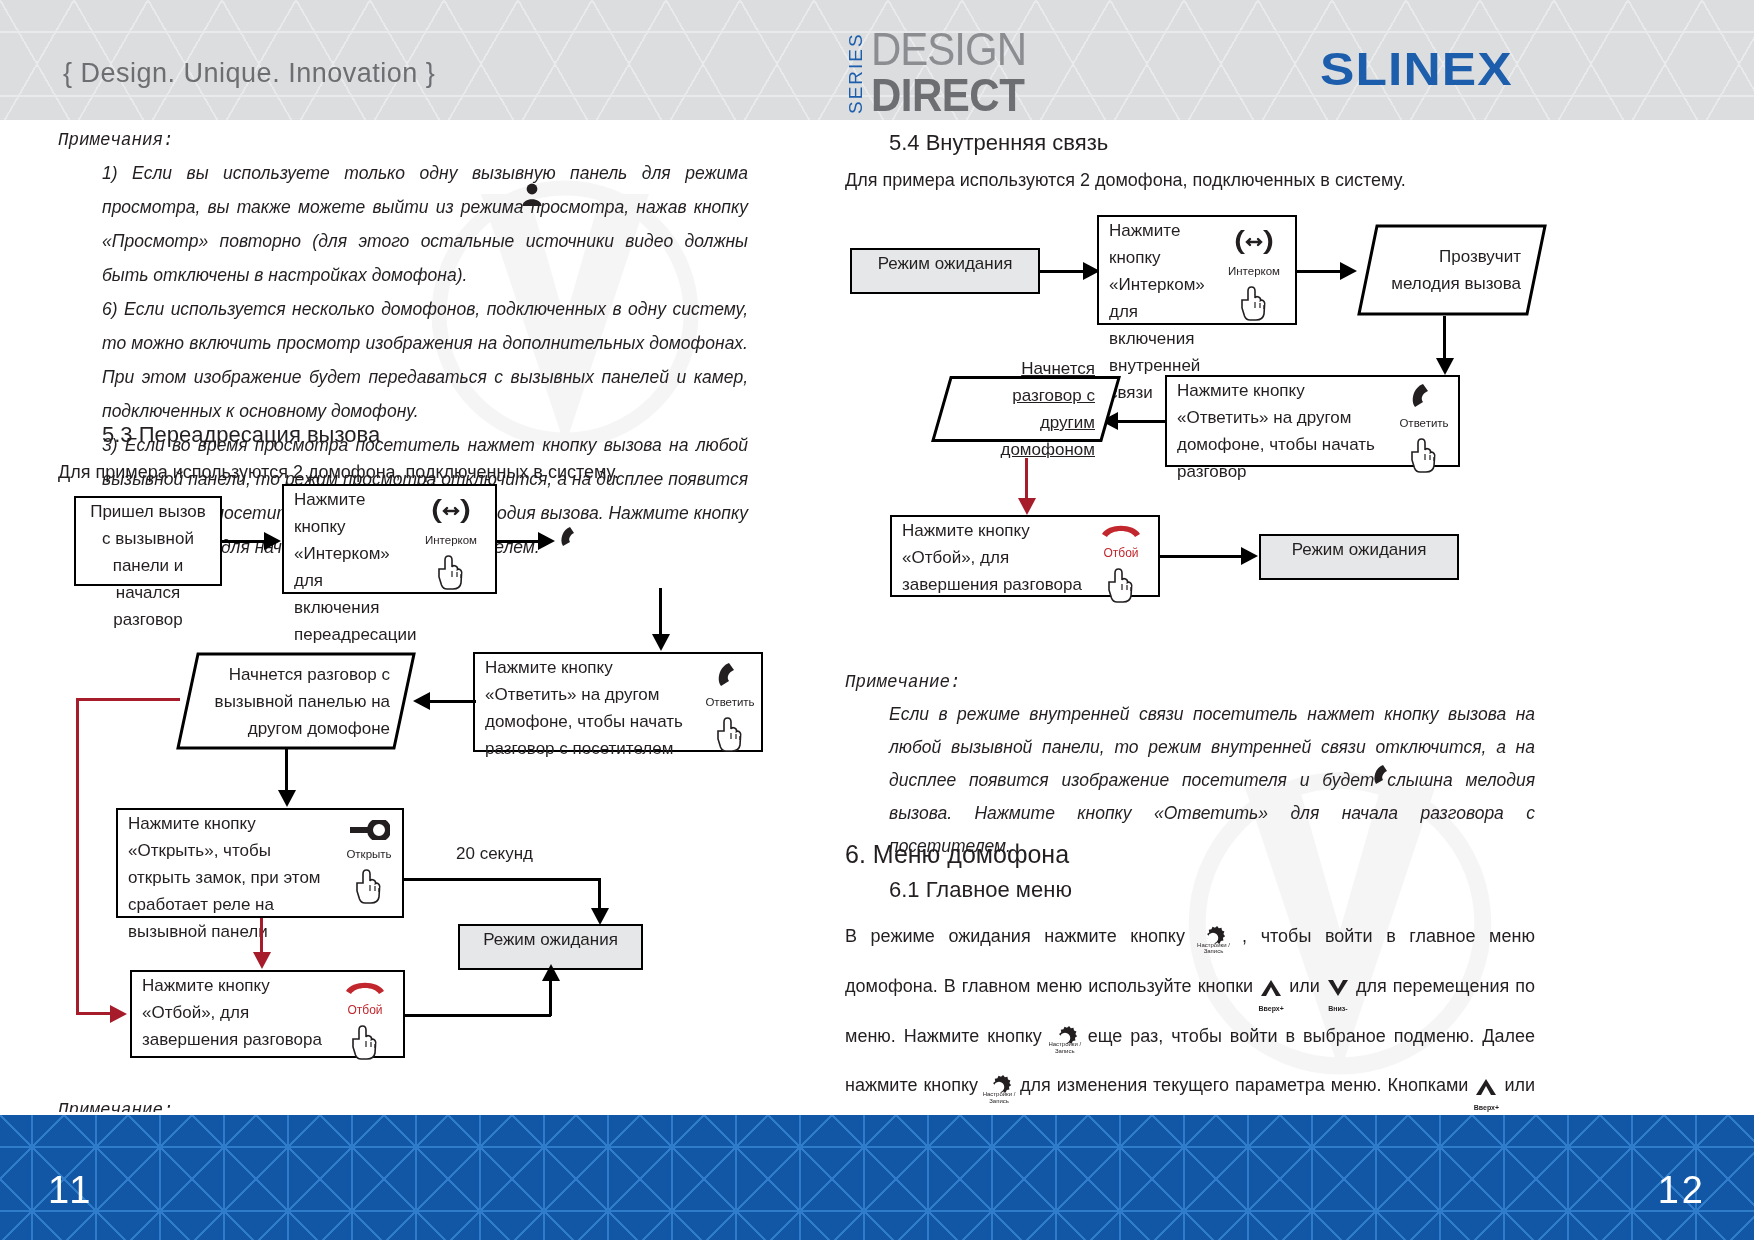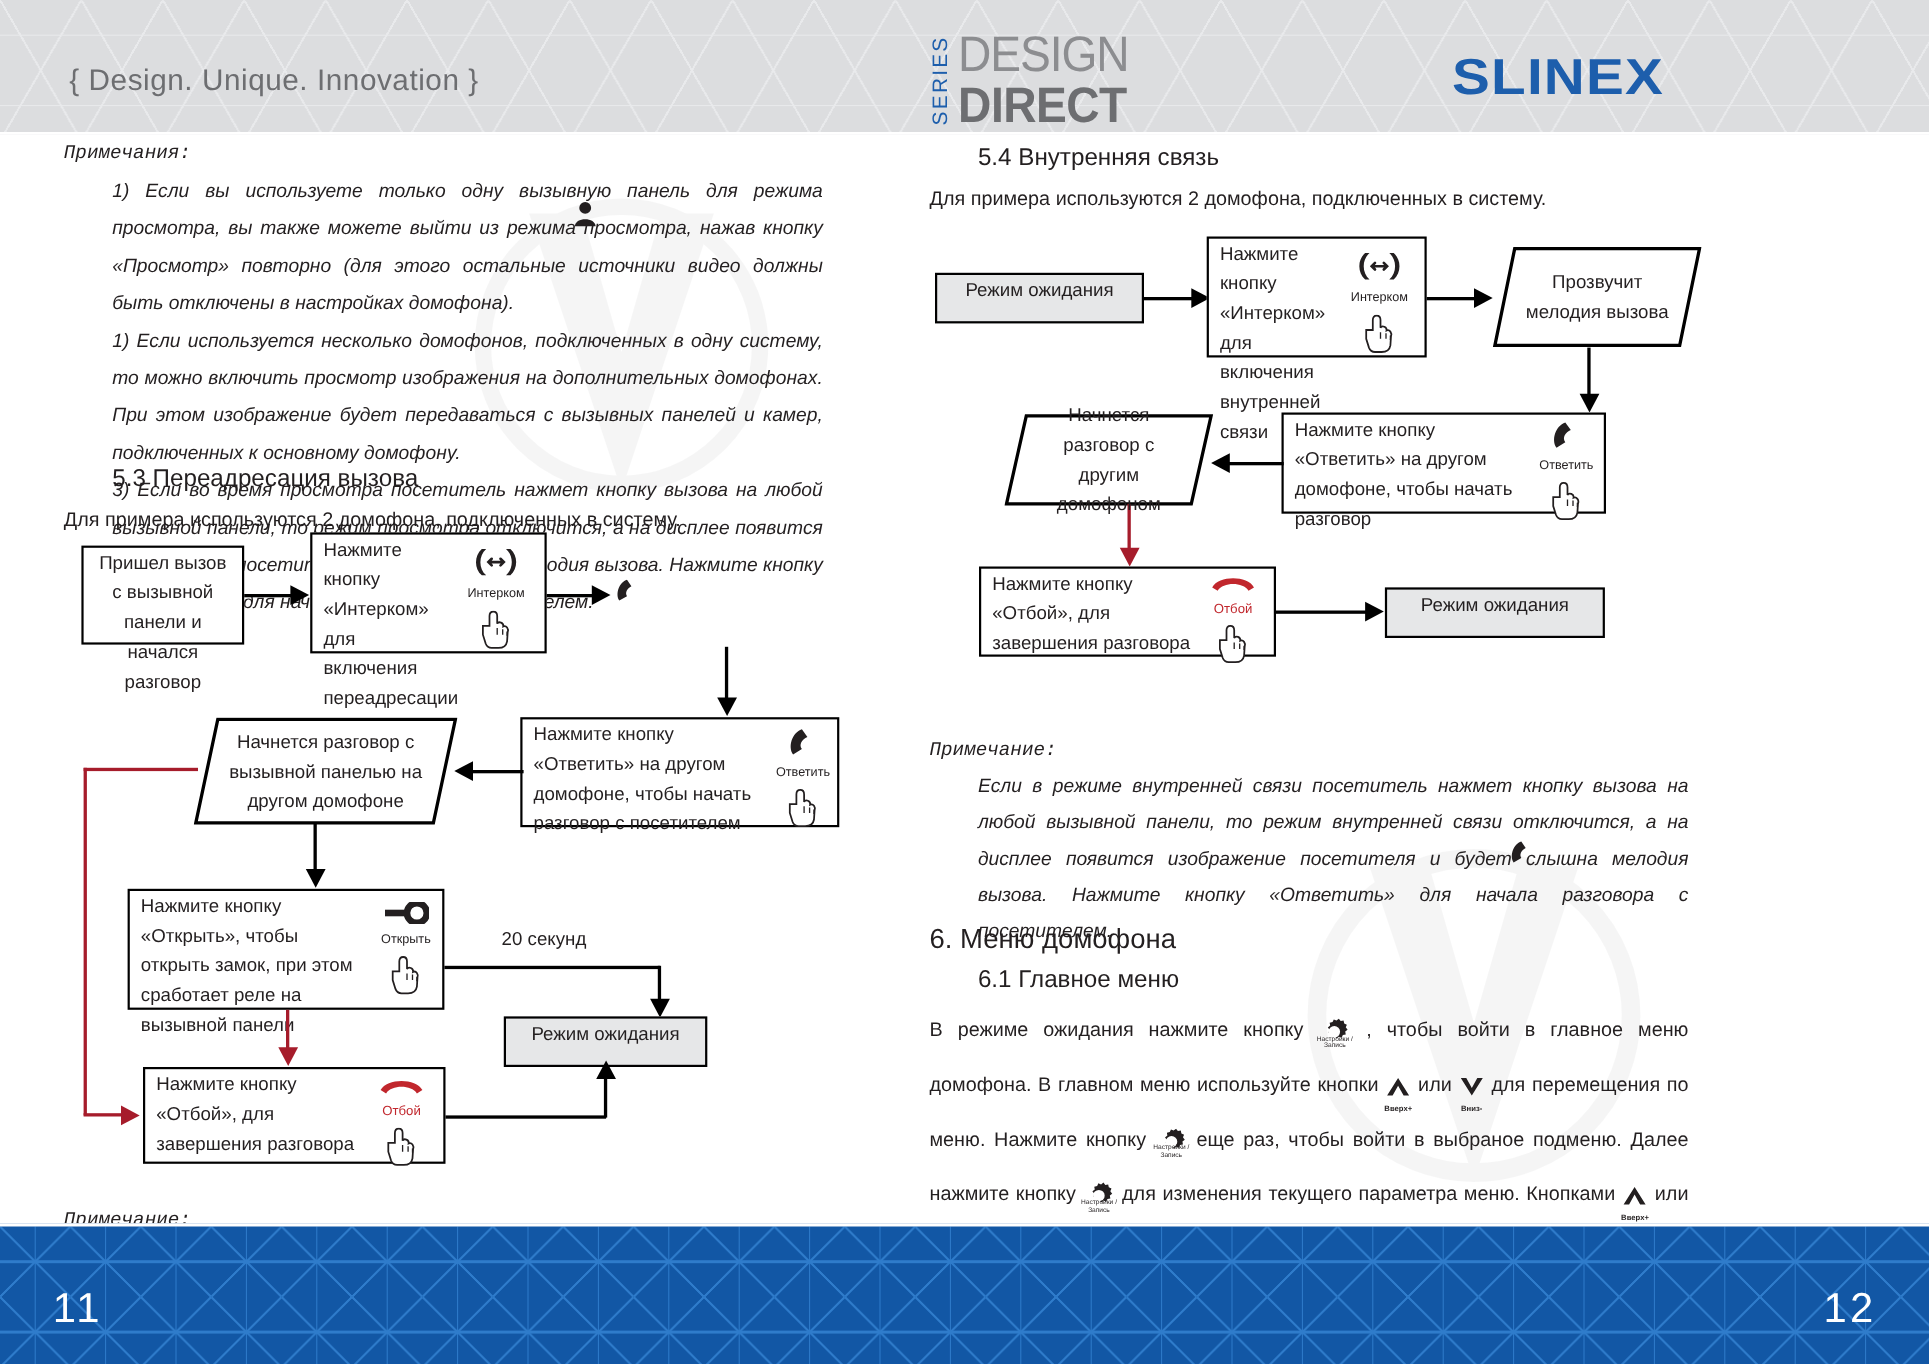--- a/index.html
+++ b/index.html
@@ -130,21 +130,21 @@
   .fbox .txt { padding: 0 10px; }
   .fbox.center .txt { width: 100%; text-align: center; }
   .fpara {
     position: absolute;
     font-size: 17px; color: #231f20; line-height: 27px;
     display: flex; align-items: center; justify-content: center; text-align: center;
   }
   .fpara .sk {
     position: absolute; left: 0; top: 0; width: 100%; height: 100%;
   }
-  .fpara .txt { position: relative; z-index: 2; padding: 0 26px; }
+  .fpara .txt { position: relative; z-index: 2; padding: 0 26px; text-align: right; }
 
   .line { position: absolute; background: #000; }
   .line.red { background: #a61c2b; }
   .arrowhead { position: absolute; width: 0; height: 0; }
   .ah-right { border-left: 17px solid #000; border-top: 9px solid transparent; border-bottom: 9px solid transparent; }
   .ah-left  { border-right: 17px solid #000; border-top: 9px solid transparent; border-bottom: 9px solid transparent; }
   .ah-down  { border-top: 17px solid #000; border-left: 9px solid transparent; border-right: 9px solid transparent; }
   .ah-up    { border-bottom: 17px solid #000; border-left: 9px solid transparent; border-right: 9px solid transparent; }
   .ah-down.red { border-top-color: #a61c2b; }
   .ah-right.red { border-left-color: #a61c2b; }
@@ -203,21 +203,21 @@
 
       <div class="note-p" style="margin-top:6px;position:relative;">
         <span>1) Если вы используете только одну вызывную панель для режима просмотра, вы также можете выйти из режима просмотра, нажав кнопку «Просмотр»   повторно (для этого остальные источники видео должны быть отключены в настройках домофона).</span>
         <svg style="position:absolute;left:419px;top:26px;width:22px;height:24px;" viewBox="0 0 22 24">
           <circle cx="11" cy="7" r="5.4" fill="#231f20"></circle>
           <path d="M1.5 24 C1.5 15 20.5 15 20.5 24 Z" fill="#231f20"></path>
         </svg>
       </div>
 
       <div class="note-p" style="margin-top:0px;">
-        <span>1) Если используется несколько домофонов, подключенных в одну систему, то можно включить просмотр изображения на дополнительных домофонах. При этом изображение будет передаваться с вызывных панелей и камер, подключенных к основному домофону.</span>
+        <span>6) Если используется несколько домофонов, подключенных в одну систему, то можно включить просмотр изображения на дополнительных домофонах. При этом изображение будет передаваться с вызывных панелей и камер, подключенных к основному домофону.</span>
       </div>
 
       <div class="note-p" style="margin-top:0px;position:relative;">
         <span>3) Если во время просмотра посетитель нажмет кнопку вызова на любой вызывной панели, то режим просмотра отключится, а на дисплее появится изображение посетителя и будет слышна мелодия вызова. Нажмите кнопку  «Ответить»   для начала разговора с посетителем.</span>
         <svg style="position:absolute;left:455px;top:98px;width:30px;height:22px;" viewBox="0 0 30 22">
           <path d="M6 20 C2 14 6 3 13 1 L17 7 C13 9 11 13 13 16 Z" fill="#231f20"></path>
         </svg>
       </div>
     </div>
 
@@ -384,21 +384,21 @@
           <div class="icon-cap">Ответить</div>
           <svg class="hand" width="30" height="36" viewBox="0 0 30 36">
             <path d="M3 22 L3 14 L9 14 L9 5 Q9 1 12.5 1 Q16 1 16 5 L16 12 Q17 10 19.5 11 Q22 12 21.5 14.5 Q23.5 13.5 25 15.5 Q26.5 17.5 25.5 20 L25 28 Q24 34 17 34 L11 34 Q7 34 5.5 30 Z" fill="#fff" stroke="#231f20" stroke-width="1.6"></path>
             <path d="M16 16 L16 22 M21 17 L21 22 M25 19 L25 23" stroke="#231f20" stroke-width="1.2"></path>
           </svg>
         </div>
       </div>
       <div class="line" style="left:272px;top:220px;width:50px;height:2.5px;"></div>
       <div class="arrowhead ah-left" style="left:256px;top:212px;"></div>
 
-      <div class="fpara" style="left:68px;top:176px;width:190px;height:84px;">
+      <div class="fpara" style="left:86px;top:176px;width:190px;height:66px;text-decoration:underline;">
         <svg class="sk" viewBox="0 0 190 84" preserveAspectRatio="none">
           <polygon points="20,2 188,2 170,82 2,82" fill="#fff" stroke="#000" stroke-width="3" vector-effect="non-scaling-stroke"></polygon>
         </svg>
         <div class="txt">Начнется разговор с другим домофоном</div>
       </div>
       <div class="line red" style="left:180px;top:258px;width:2.5px;height:44px;"></div>
       <div class="arrowhead ah-down red" style="left:173px;top:298px;"></div>
 
       <div class="fbox" style="left:45px;top:315px;width:270px;height:82px;">
         <div class="txt" style="width:200px;">Нажмите кнопку «Отбой», для завершения разговора</div>

